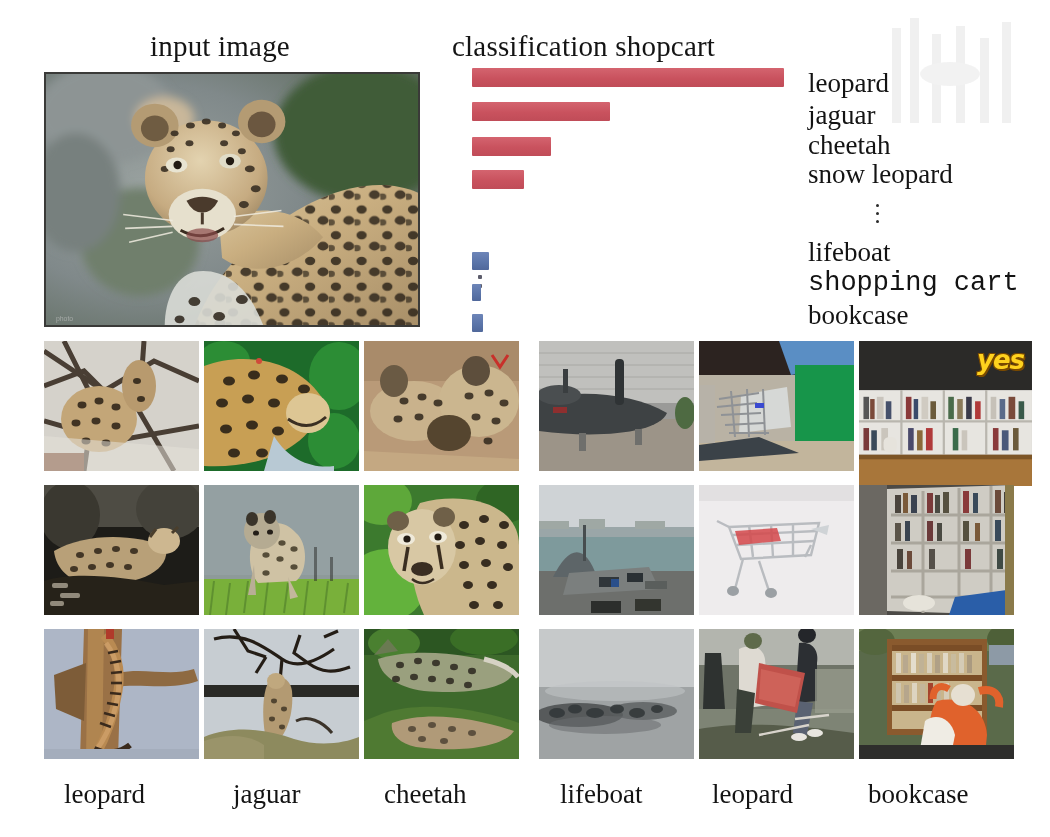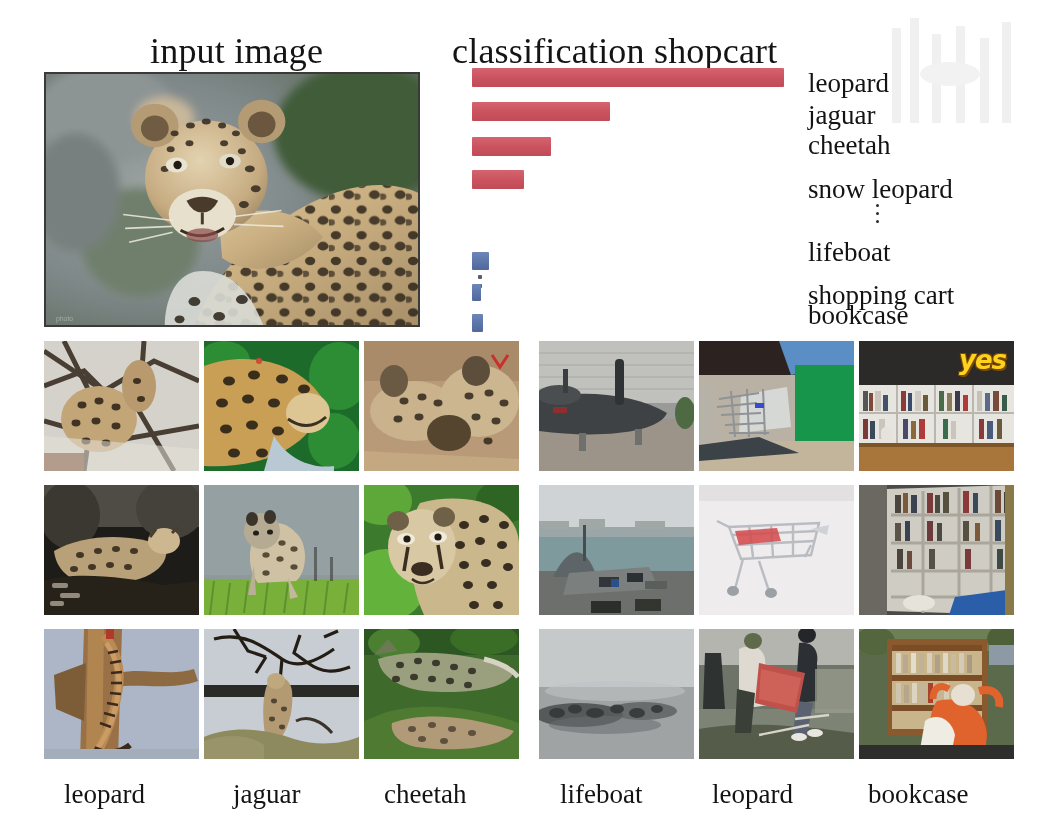--- a/index.html
+++ b/index.html
@@ -18,21 +18,21 @@
   .photo {
     position: absolute;
     overflow: hidden;
     background: #8a8a86;
   }
   .photo .layer { position: absolute; inset: 0; }
 
   
   .heading {
     position: absolute;
-    font-size: 36px;
+    font-size: 29px;
     letter-spacing: .2px;
     color: #141414;
     white-space: nowrap;
   }
   #title-input-image { left: 150px; top: 30px; }
   #title-responses   { left: 452px; top: 30px; }
 
   
   #input-photo {
     left: 44px; top: 72px; width: 376px; height: 255px;
@@ -242,30 +242,30 @@
 
   <div class="bar blue" style="top:186px; width:17px; height:18px;"></div>
   <div class="bar blue" style="top:218px; width:9px;  height:17px;"></div>
   <div class="bar blue" style="top:248px; width:11px; height:18px;"></div>
 </div>
 
 <div id="class-labels">
   <div class="class-label" style="top:8px;">leopard</div>
   <div class="class-label" style="top:40px;">jaguar</div>
   <div class="class-label" style="top:70px;">cheetah</div>
-  <div class="class-label" style="top:114px;">snow leopard</div>
+  <div class="class-label" style="top:99px;">snow leopard</div>
 
   <div class="label-dots" style="top:142px;">
     <i></i>
       <i></i>
       <i></i>
   </div>
 
   <div class="class-label" style="top:177px;">lifeboat</div>
-  <div class="class-label" style="top:220px;">shopping cart</div>
+  <div class="class-label" style="top:208px;font-family:Liberation Mono, monospace;">shopping cart</div>
   <div class="class-label" style="top:240px;">bookcase</div>
 </div>
 
 <div class="thumb" style="left:44px; top:341px; width:155px; height:130px;">
   <svg class="layer" viewBox="0 0 155 130" preserveAspectRatio="none">
     <rect width="155" height="130" fill="#d5d2cb"></rect>
     <g stroke="#3a2f24" fill="none" stroke-width="5" opacity=".9">
       <path d="M0 10 L60 50 L110 20 L155 40"></path>
       <path d="M20 0 L50 60 L40 130"></path>
       <path d="M100 0 L95 70 L130 130"></path>
@@ -393,21 +393,21 @@
       <path d="M32 50 L36 96"></path>
         <path d="M48 48 L50 96"></path>
         <path d="M64 48 L66 94"></path>
     </g>
     <rect x="56" y="62" width="9" height="5" fill="#3a4ad0"></rect>
     <path d="M0 104 L60 96 L100 112 L0 120 Z" fill="#3b4248"></path>
     <rect x="0" y="44" width="16" height="58" fill="#b7b2a8"></rect>
   </svg>
 </div>
 
-<div class="thumb" style="left:859px; top:341px; width:155px; height:130px;">
+<div class="thumb" style="left:859px; top:341px; width:155px; height:146px;padding-left:18px;">
   <svg class="layer" viewBox="0 0 155 130" preserveAspectRatio="none">
     <rect width="155" height="130" fill="#2b2a28"></rect>
     <rect x="0" y="44" width="155" height="58" fill="#e7e5e0"></rect>
     <g stroke="#b9b6ae" stroke-width="2">
       <path d="M0 72 H155"></path>
       <path d="M38 44 V102"></path>
         <path d="M76 44 V102"></path>
         <path d="M114 44 V102"></path>
     </g>
     <g>

